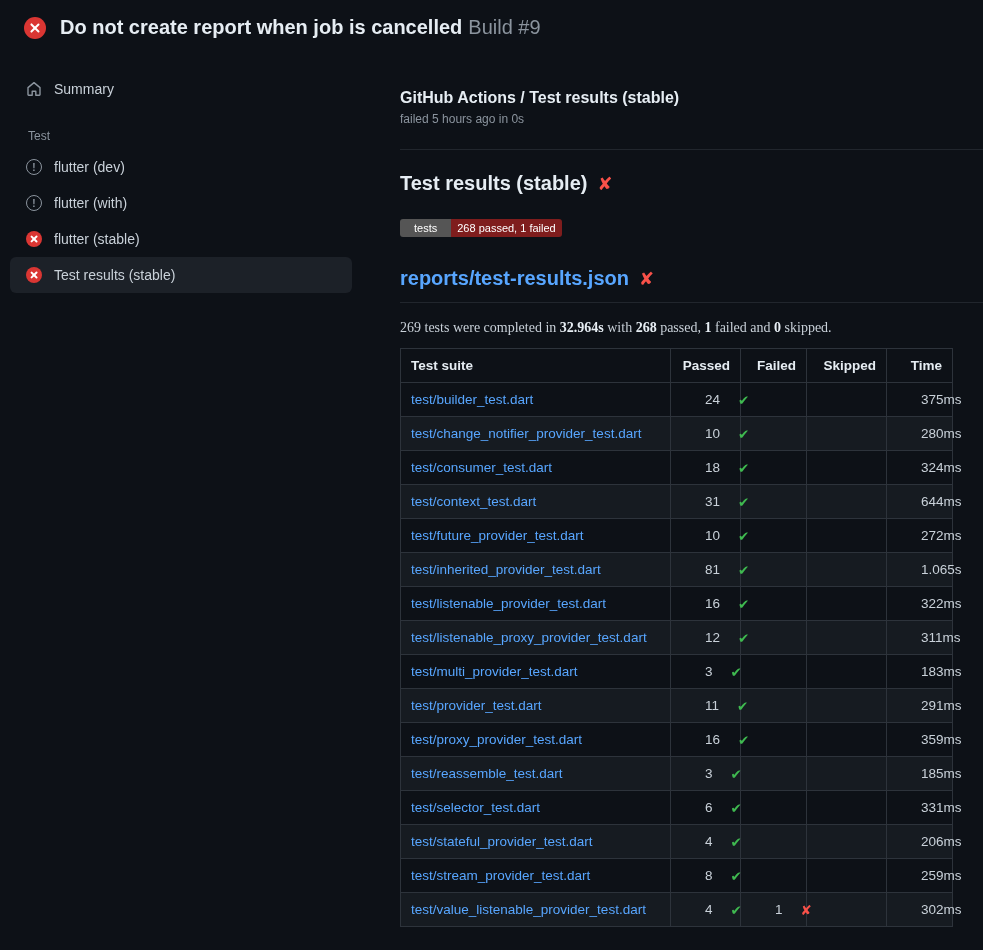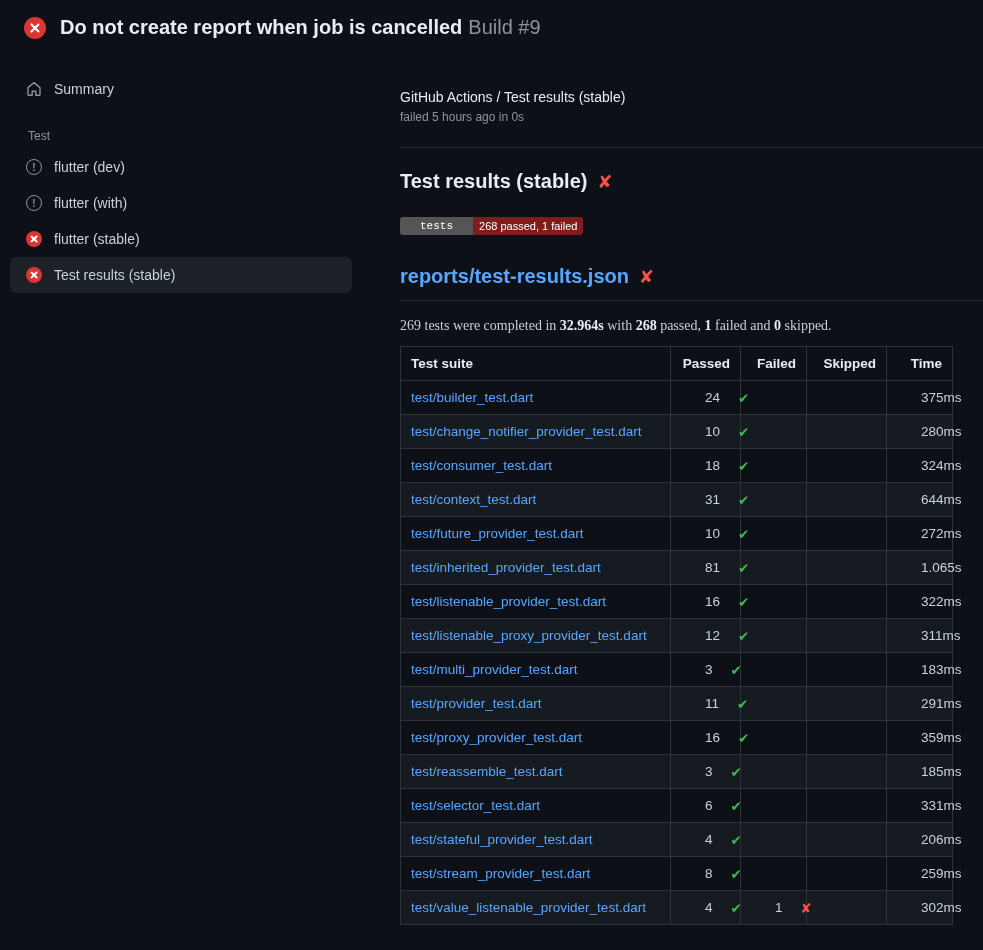--- a/index.html
+++ b/index.html
@@ -41,30 +41,30 @@
     display:flex; align-items:center; gap:12px;
     width:342px; padding:10px 16px; border-radius:6px;
     font-size:14px; color:#c9d1d9; cursor:pointer;
   }
   .sidebar-item.selected { background:#1c2128; }
   .jobs-label { color:#8b949e; font-size:12px; margin:22px 0 6px 18px; }
   .home-icon { display:inline-flex; width:16px; height:16px; flex-shrink:0; }
 
   
   .main { flex:1; padding-top:36px; }
-  .breadcrumb { font-weight:400; font-size:14px; color:#e6edf3; }
+  .breadcrumb { font-weight:700; font-size:16px; color:#e6edf3; }
   .meta { color:#8b949e; font-size:12px; margin-top:5px; }
   .divider { border:none; border-top:1px solid #21262d; margin-top:23px; }
 
   .section-title { display:flex; align-items:center; margin-top:22px; font-size:20px; font-weight:700; color:#e6edf3; }
   .x-mark { color:#f85149; font-weight:700; font-size:18px; margin-left:10px;
             font-family:"DejaVu Sans", sans-serif; }
 
   .badge { display:inline-flex; margin-top:24px; font-size:11px; border-radius:3px; overflow:hidden; color:#fff; }
-  .badge-label { background:#555555; padding:3px 20px;font-family:Liberation Mono, monospace; }
+  .badge-label { background:#555555; padding:3px 14px; }
   .badge-value { background:#e05d44; padding:3px 6px; }
 
   .report-title { display:flex; align-items:center; margin-top:30px; padding-bottom:12px;
                   border-bottom:1px solid #21262d; font-size:20px; font-weight:700; }
   .report-title a { color:#58a6ff; text-decoration:none; cursor:pointer; }
 
   .summary-line { margin-top:17px; font-size:14px; color:#c9d1d9;font-family:Liberation Serif, serif; }
   .summary-line b { color:#e6edf3; }
 
   

